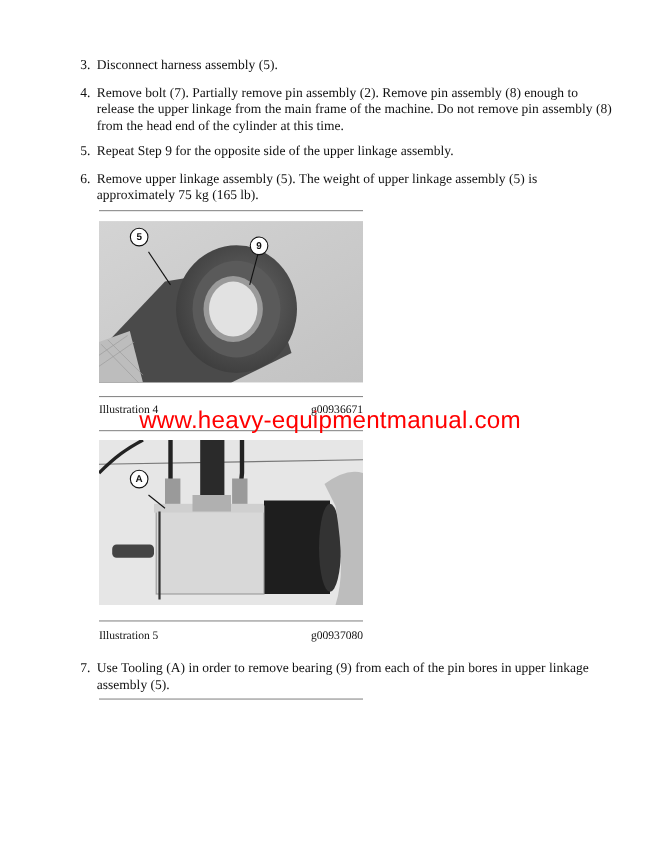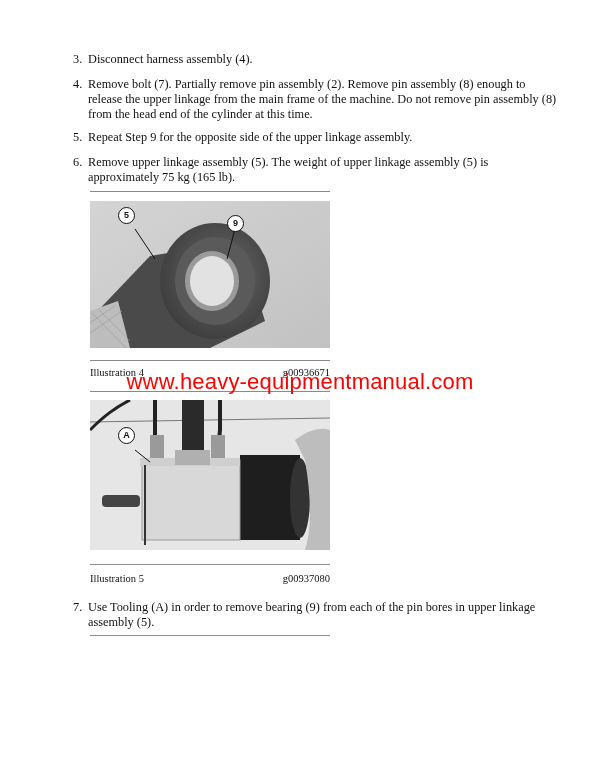--- a/index.html
+++ b/index.html
@@ -18,21 +18,21 @@
       text-align:center; line-height:15px; box-sizing:content-box; }
     .watermark { position:absolute; left:0; top:365px; width:600px; text-align:center;
       font-family:"Liberation Sans","DejaVu Sans",sans-serif; font-size:22px; color:#ff0000;
       line-height:34px; letter-spacing:0.2px; }
   </style>
 </head>
 <body>
 
 <div class="step" style="top:52px;">
   <span class="num">3.</span>
-  <span class="txt">Disconnect harness assembly (4).</span>
+  <span class="txt">Disconnect harness assembly (5).</span>
 </div>
 
 <div class="step" style="top:77px;">
   <span class="num">4.</span>
   <span class="txt">Remove bolt (7). Partially remove pin assembly (2). Remove pin assembly (8) enough to release the upper linkage from the main frame of the machine. Do not remove pin assembly (8) from the head end of the cylinder at this time.</span>
 </div>
 
 <div class="step" style="top:130px;">
   <span class="num">5.</span>
   <span class="txt">Repeat Step 9 for the opposite side of the upper linkage assembly.</span>

